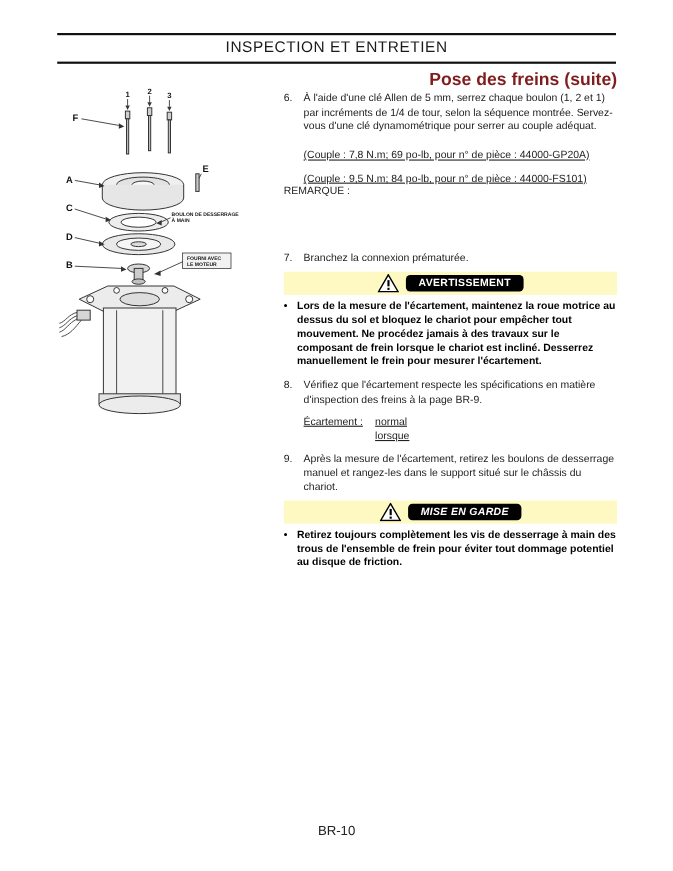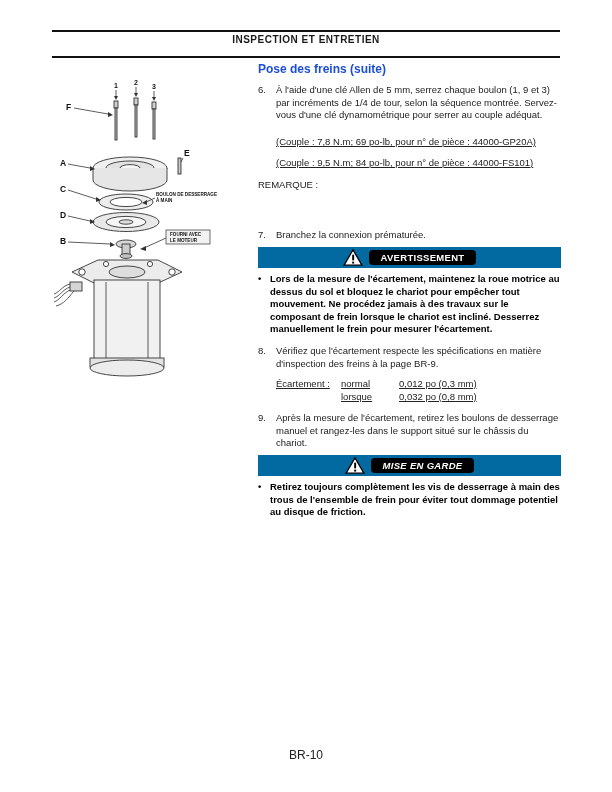--- a/index.html
+++ b/index.html
@@ -7,51 +7,51 @@
   body { font-family:"Liberation Sans", sans-serif; }
   .page {
     position:relative; width:612px; height:792px; margin:0 auto;
     background:#ffffff; color:#1a1a1a; overflow:hidden;
   }
   .rule { position:absolute; left:52px; right:52px; height:1.5px; background:#111; }
   .rule.top { top:30px; }
   .rule.bottom { top:56px; }
   .header-title {
     position:absolute; top:34px; left:0; width:100%;
-    text-align:center; font-size:10px; font-weight:bold; letter-spacing:.5px;
+    text-align:center; font-size:14px; font-weight:normal; letter-spacing:.5px;
   }
   .footer-page {
     position:absolute; top:748px; left:0; width:100%;
     text-align:center; font-size:12px; color:#222;
   }
 
   
   .col { position:absolute; left:258px; width:303px; font-size:9.5px; line-height:1.32; color:#222; }
-  .section-title { top:62px; font-size:12px; font-weight:bold; color:#1d4ed8; }
+  .section-title { top:62px; font-size:16px; font-weight:bold; color:#7f1d1d;text-align:right; }
   .step { display:flex; }
   .step .num { width:18px; flex:0 0 18px; }
   .step .txt { flex:1; }
   .indent { padding-left:18px;text-decoration:underline; }
 
   .pos-s6 { top:84px; }
   .pos-c1 { top:136px; }
   .pos-c2 { top:157px; }
-  .pos-rem { top:179px; }
+  .pos-rem { top:168px; }
   .pos-s7 { top:229px; }
   .pos-warnbar1 { top:247px; }
   .pos-warntxt1 { top:273px; }
   .pos-s8 { top:345px; }
   .pos-ecart { top:378px; }
   .pos-s9 { top:412px; }
   .pos-warnbar2 { top:455px;font-style:italic; }
   .pos-warntxt2 { top:481px; }
 
   .warn-bar {
     position:absolute; left:258px; width:303px; height:21px;
-    background:#0369a1; display:flex; align-items:center; justify-content:center; gap:6px;
+    background:#fef9c3; display:flex; align-items:center; justify-content:center; gap:6px;
   }
   .warn-label {
     background:#000; color:#fff; font-weight:bold; font-size:9.5px;
     padding:2px 12px; border-radius:4px; letter-spacing:.3px;
   }
   .bullet-par { display:flex; font-weight:bold; color:#000; }
   .bullet-par .bullet { width:12px; flex:0 0 12px; }
 
   .ecart { display:flex; }
   .ecart .lab { width:65px; flex:0 0 65px; }
@@ -181,21 +181,21 @@
       <line class="ln" x1="100" y1="206" x2="100" y2="286"></line>
       <rect class="pt" x="42" y="282" width="74" height="9" fill="#e3e3e3"></rect>
       <ellipse class="pt" cx="79" cy="292" rx="37" ry="8" fill="#ececec"></ellipse>
     </g>
   </svg>
 
   <div class="col section-title">Pose des freins (suite)</div>
 
   <div class="col pos-s6 step">
     <span class="num">6.</span>
-    <span class="txt">À l'aide d'une clé Allen de 5 mm, serrez chaque boulon (1, 9 et 3) par incréments de 1/4 de tour, selon la séquence montrée. Servez-vous d'une clé dynamométrique pour serrer au couple adéquat.</span>
+    <span class="txt">À l'aide d'une clé Allen de 5 mm, serrez chaque boulon (1, 2 et 1) par incréments de 1/4 de tour, selon la séquence montrée. Servez-vous d'une clé dynamométrique pour serrer au couple adéquat.</span>
   </div>
 
   <div class="col pos-c1 indent">(Couple : 7,8 N.m; 69 po-lb, pour n° de pièce : 44000-GP20A)</div>
   <div class="col pos-c2 indent">(Couple : 9,5 N.m; 84 po-lb, pour n° de pièce : 44000-FS101)</div>
 
   <div class="col pos-rem">
     <div class="remark-label">REMARQUE :</div>
   </div>
 
   <div class="col pos-s7 step">
@@ -221,24 +221,20 @@
     <span class="num">8.</span>
     <span class="txt">Vérifiez que l'écartement respecte les spécifications en matière d'inspection des freins à la page BR-9.</span>
   </div>
 
   <div class="col pos-ecart indent ecart">
     <span class="lab">Écartement :</span>
     <span class="names">
       <div>normal</div>
       <div>lorsque</div>
     </span>
-    <span class="vals">
-      <div>0,012 po (0,3 mm)</div>
-      <div>0,032 po (0,8 mm)</div>
-    </span>
   </div>
 
   <div class="col pos-s9 step">
     <span class="num">9.</span>
     <span class="txt">Après la mesure de l'écartement, retirez les boulons de desserrage manuel et rangez-les dans le support situé sur le châssis du chariot.</span>
   </div>
 
   <div class="warn-bar pos-warnbar2">
     <svg width="20" height="17" viewBox="0 0 24 21">
       <polygon points="12,1 23,20 1,20" fill="#ffffff" stroke="#000" stroke-width="1.6"></polygon>

